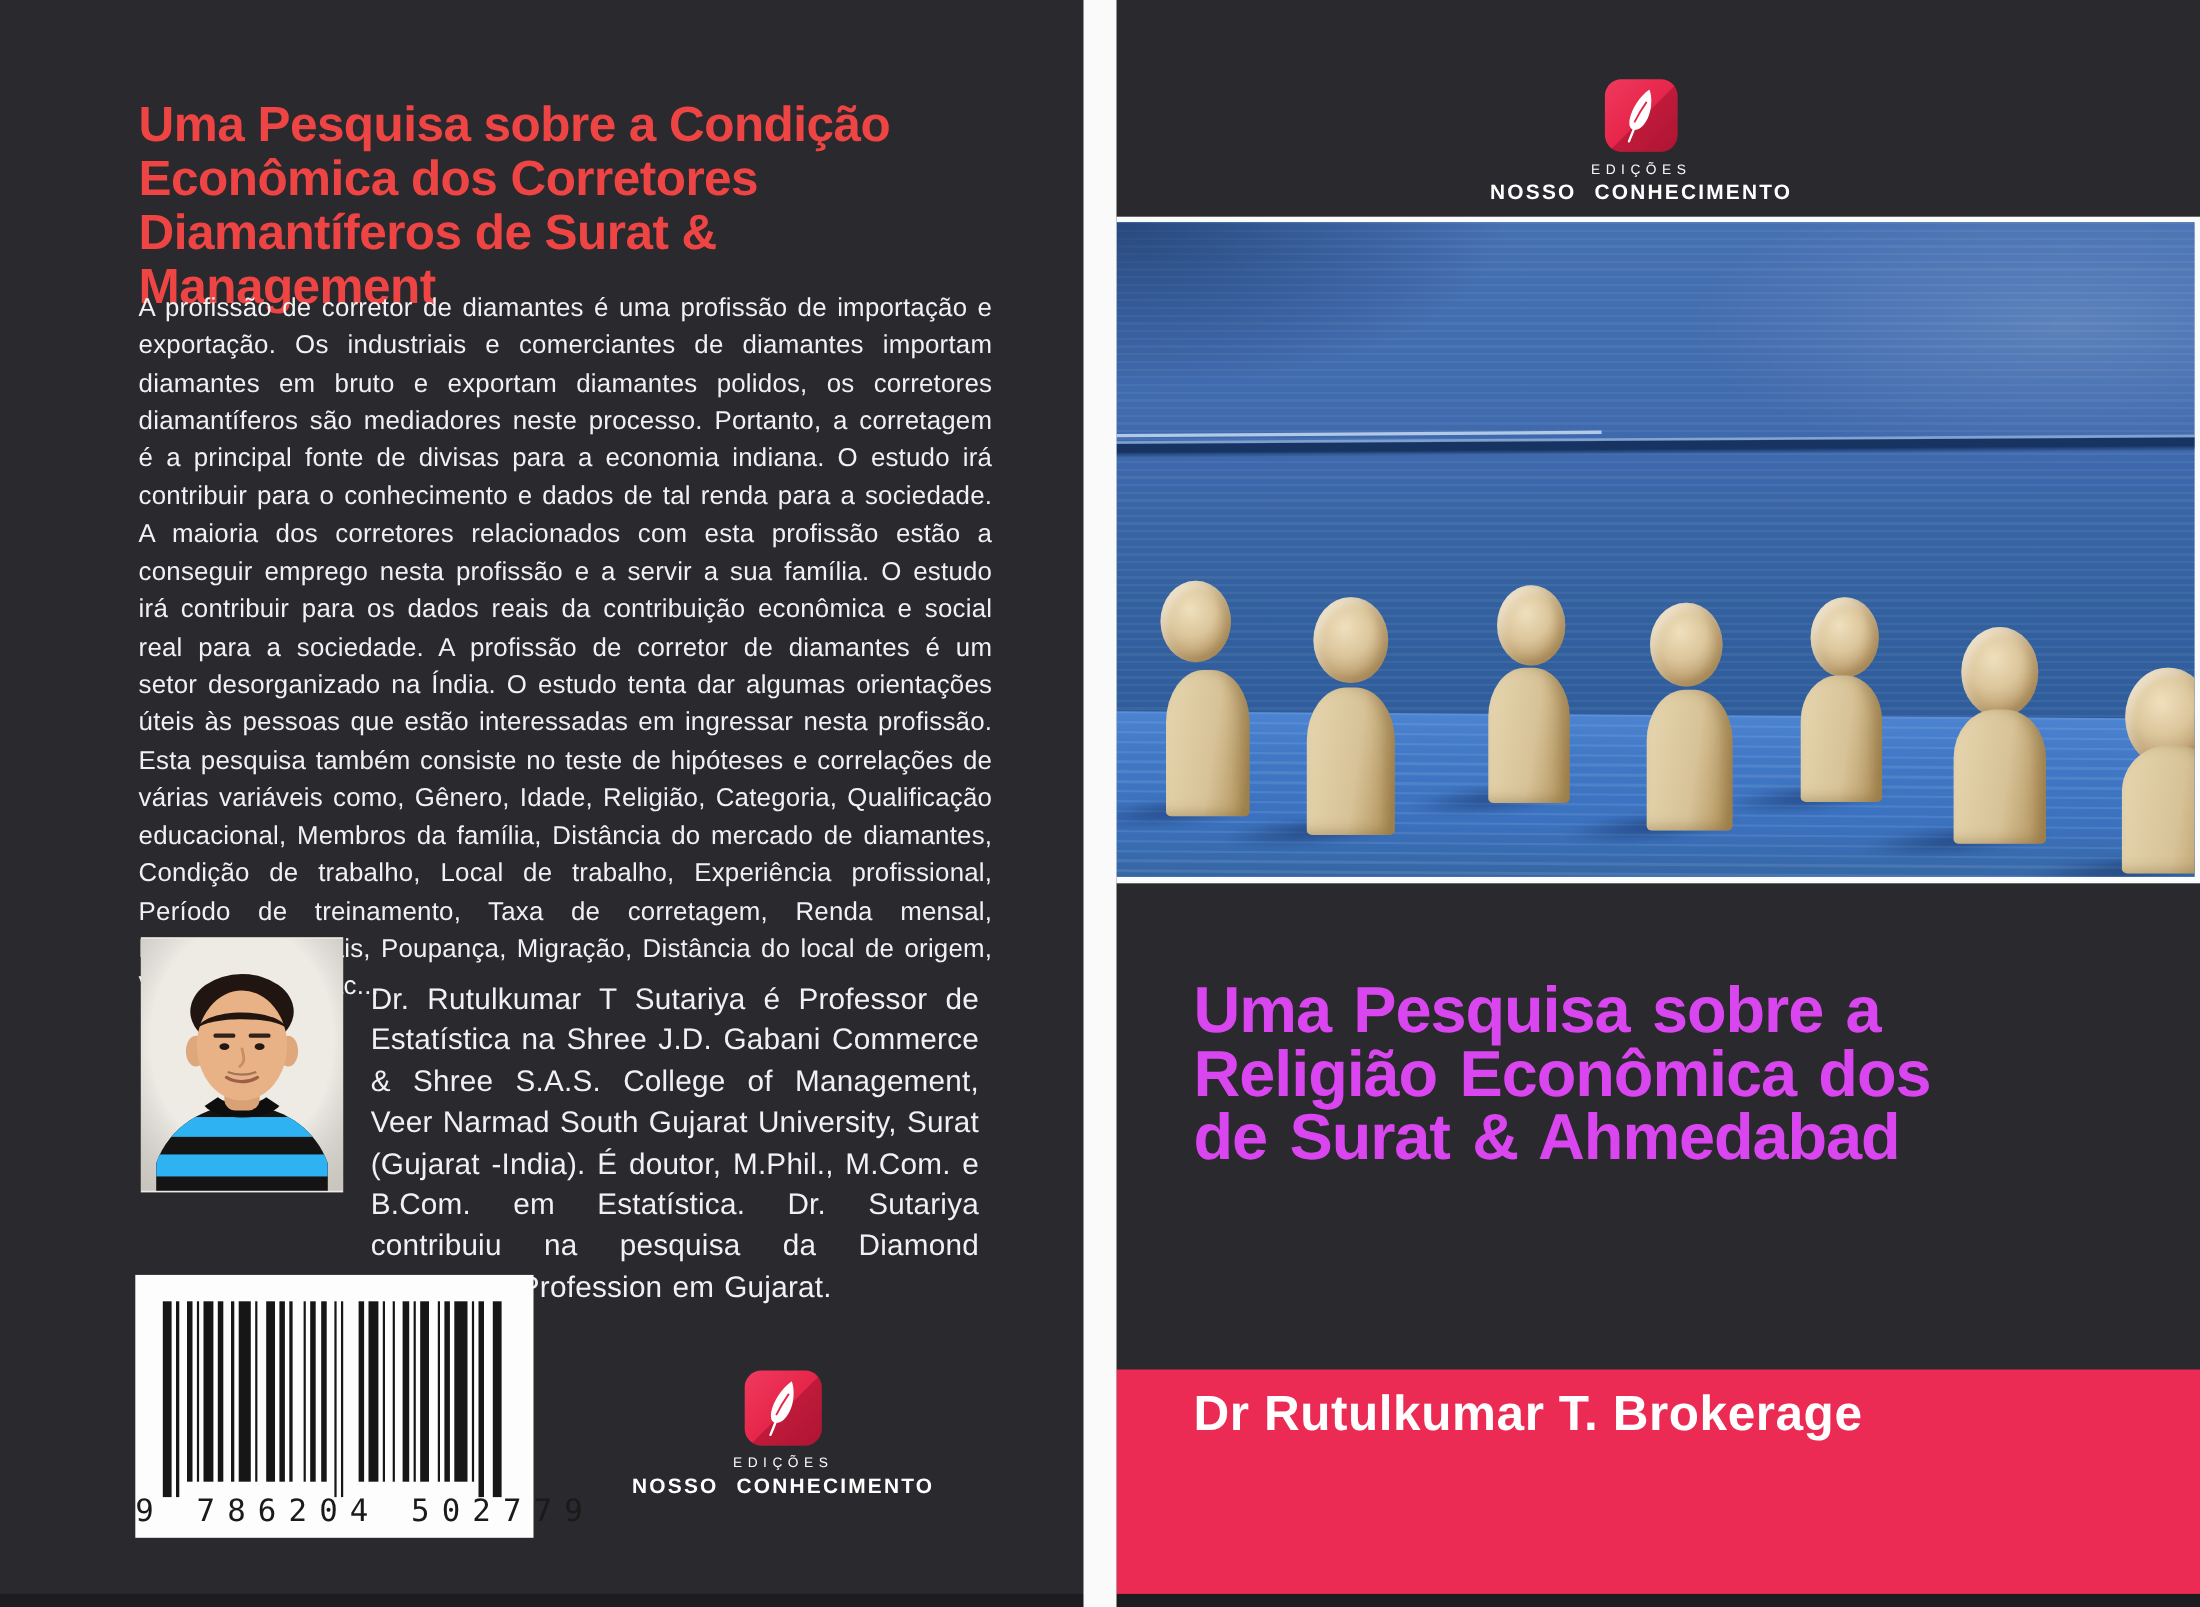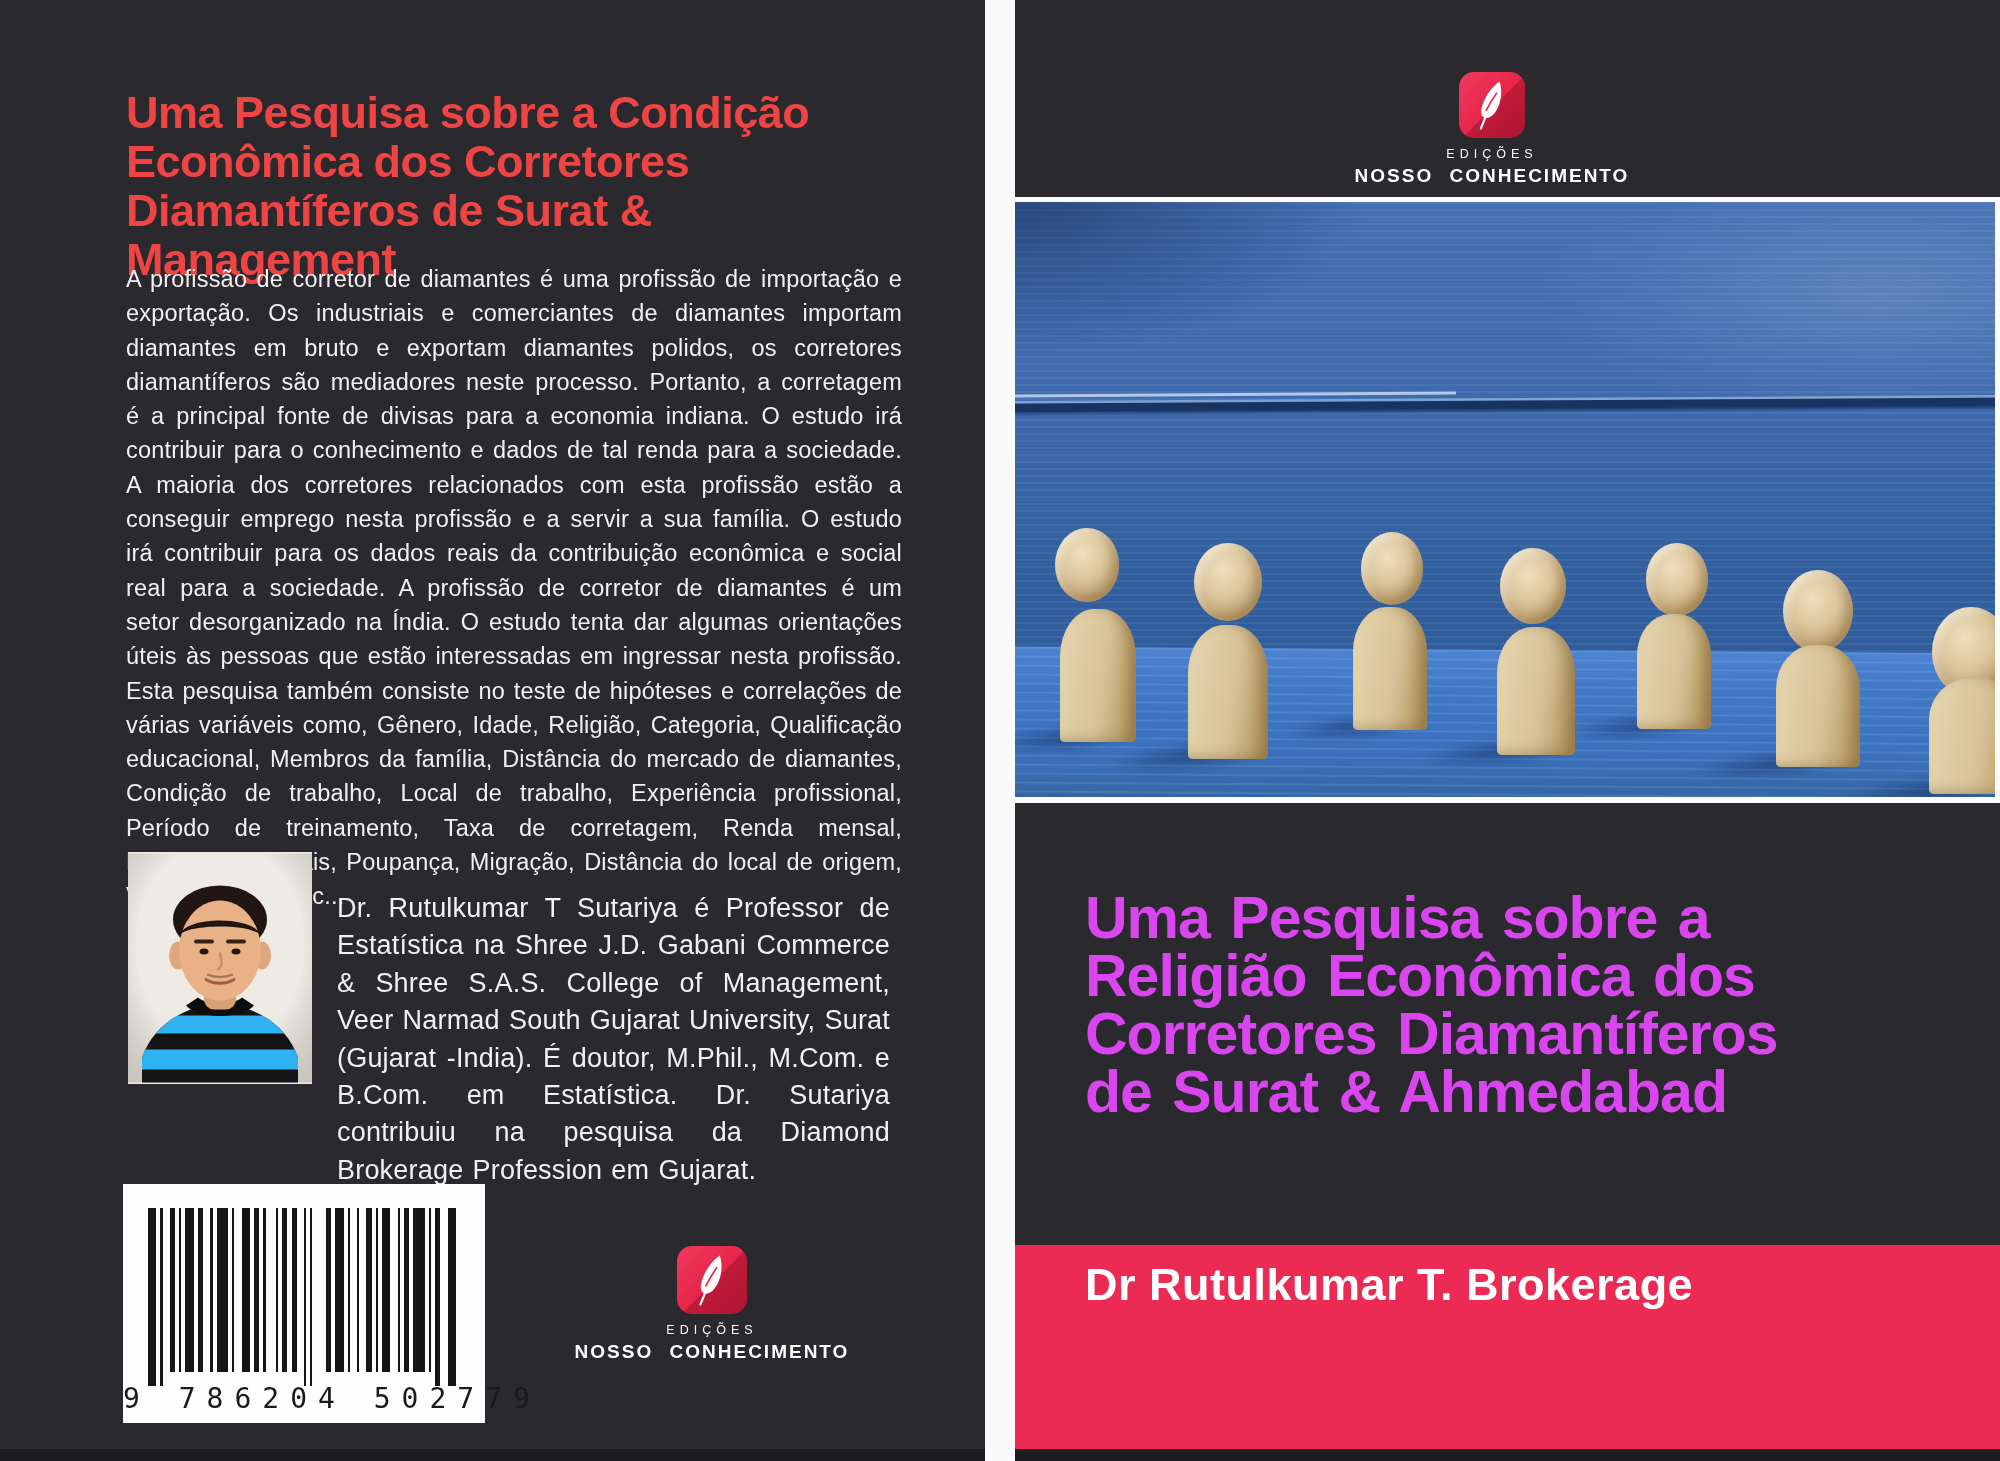--- a/index.html
+++ b/index.html
@@ -8,21 +8,21 @@
   
   .back-title{position:absolute;left:126px;top:58px;width:800px;font-size:45px;line-height:49px;
               font-weight:bold;color:#ef4444;letter-spacing:-.5px;}
   .back-desc{position:absolute;left:126px;top:262px;width:776px;font-size:23.5px;line-height:34.3px;
              text-align:justify;text-align-last:left;letter-spacing:.2px;word-spacing:2px;color:#f1f0f2;margin:0;}
   .author-photo{position:absolute;left:128px;top:852px;width:184px;height:232px;margin:0;
                 background:#eeebe5;overflow:hidden;}
   .author-photo svg{display:block;width:100%;height:100%;}
   .bio{position:absolute;left:337px;top:890px;width:553px;font-size:27px;line-height:37.4px;
        text-align:justify;text-align-last:left;letter-spacing:.2px;word-spacing:1.5px;color:#f1f0f2;margin:0;}
-  .barcode{position:absolute;left:123px;top:1159px;width:362px;height:239px;background:#fdfdfd;margin-top:25px;}
+  .barcode{position:absolute;left:123px;top:1159px;width:362px;height:239px;background:#fdfdfd;}
   .bars{position:absolute;left:25px;top:24px;width:312px;height:186px;}
   .bars i{position:absolute;top:0;background:#161616;display:block;}
   .barcode-digits{position:absolute;left:0;right:0;bottom:8px;text-align:center;color:#1a1a1a;
                   font-family:"DejaVu Sans Mono","Liberation Mono",monospace;font-size:28px;letter-spacing:11px;white-space:nowrap;}
   
   .publisher-block{position:absolute;width:460px;text-align:center;}
   .back-publisher{left:482px;top:1246px;}
   .front-publisher{left:1262px;top:72px;}
   .logo-badge{position:relative;margin:0 auto;width:70px;height:68px;border-radius:15px;
               background:linear-gradient(135deg,#f03a5e 0%,#e62449 55%,#cf1c3f 100%);overflow:hidden;}
@@ -231,21 +231,20 @@
           <div class="peg" style="left: 914px; top: 405px; width: 92px; height: 187px;">
             <div class="peg-head" style="width: 77.28px; height: 90.16px; transform: translateX(-4px);"></div>
             <div class="peg-body" style="height: 115.94px;"></div>
           </div>
         </div>
     </div>
 
     <h2 class="front-title">
       <span class="line">Uma Pesquisa sobre a</span>
       <span class="line">Religião Econômica dos</span>
-      <span class="line">Corretores Diamantíferos</span>
       <span class="line">de Surat &amp; Ahmedabad</span>
     </h2>
 
     <div class="red-band">
       <div class="author-name">Dr Rutulkumar T. Brokerage</div>
     </div>
   </section>
 
   <div class="gutter"></div>
 </div>

